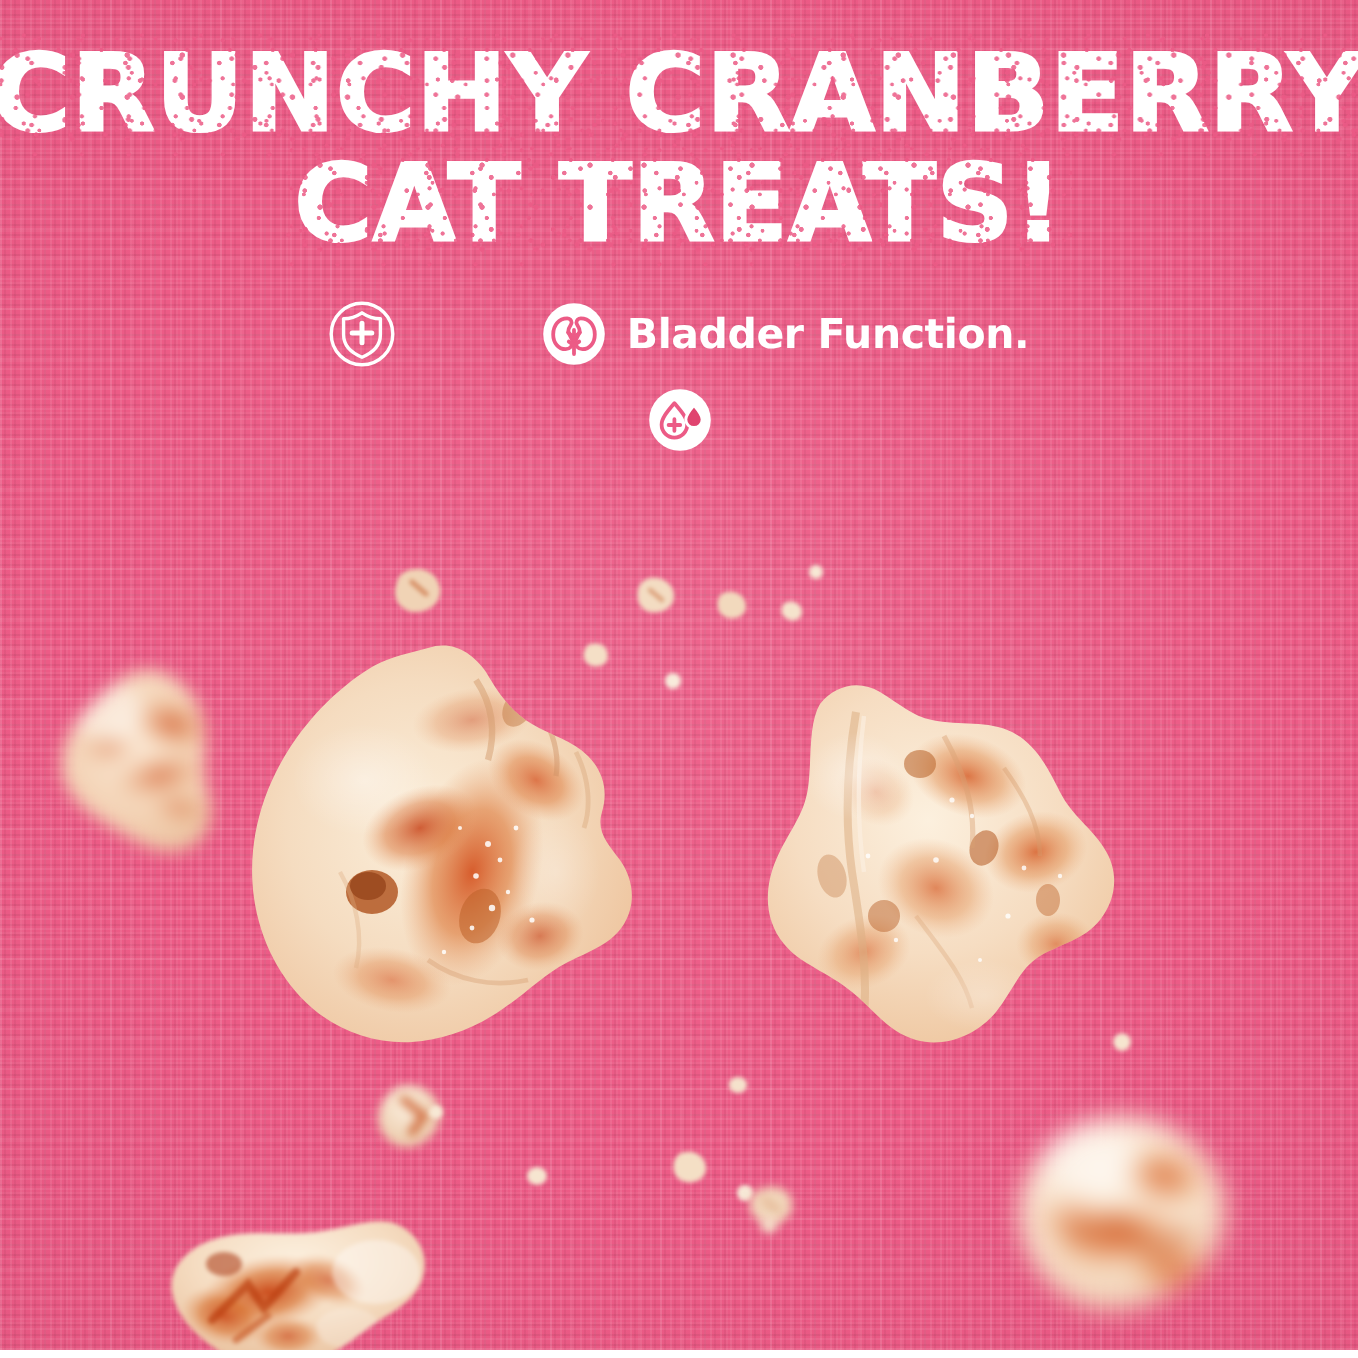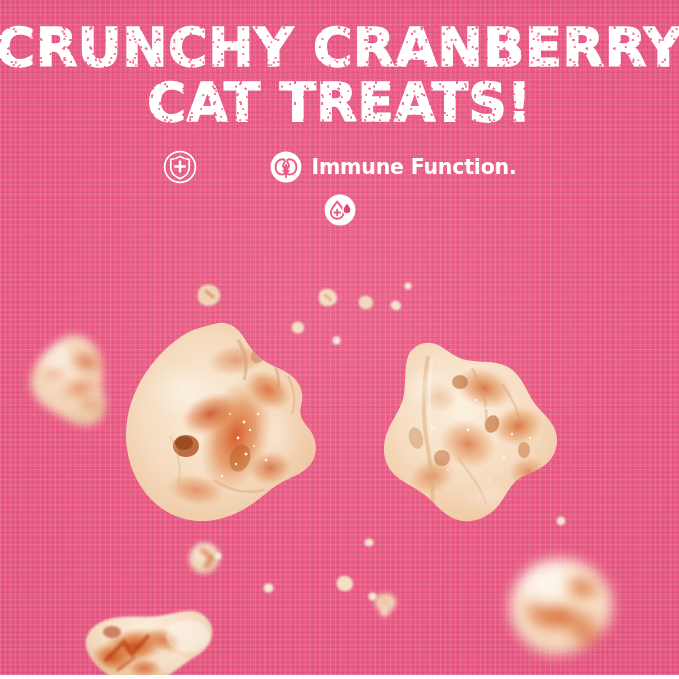--- a/index.html
+++ b/index.html
@@ -562,21 +562,21 @@
                        C14.2 13.4 15.8 12.4 15.8 11.4 C15.8 10.2 14.8 9.2 13.6 9.2 Z"></path>
               <path d="M20.4 9.2 C24.6 9.2 27.4 12.6 27.4 17.2 C27.4 21.4 24.8 24.6 21.2 24.6
                        C19.0 24.6 17.8 23.0 17.8 21.0 C17.8 18.6 19.8 17.6 19.8 15.4
                        C19.8 13.4 18.2 12.4 18.2 11.4 C18.2 10.2 19.2 9.2 20.4 9.2 Z"></path>
               <path d="M17 15.0 L17 27.0"></path>
               <path d="M17 18.6 L14.0 16.2 M17 18.6 L20.0 16.2"></path>
               <path d="M17 22.6 L14.4 20.8 M17 22.6 L19.6 20.8"></path>
             </g>
           </svg>
         </span>
-        <span class="feature-label">Immune Function.</span>
+        <span class="feature-label">Bladder Function.</span>
       </div>
 
     </div>
 
     <div class="feature-row row-2">
 
       <div class="feature">
         <span class="feature-icon">
           <svg viewBox="0 0 34 34">
             <circle cx="17" cy="17" r="15.4" fill="#ffffff"></circle>

